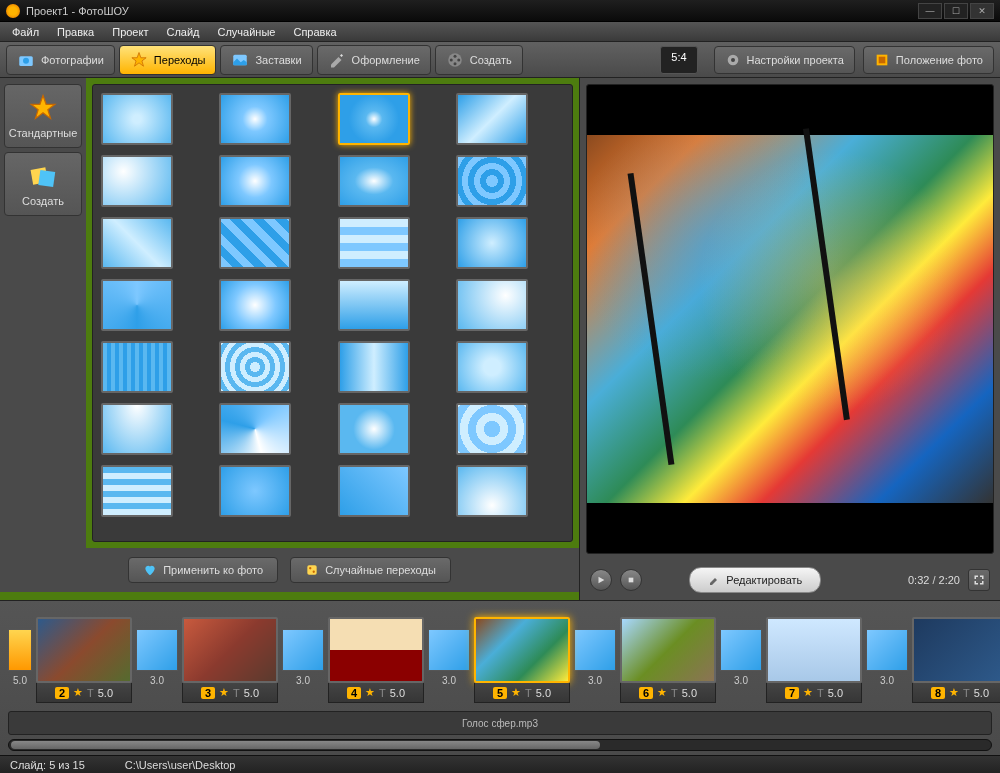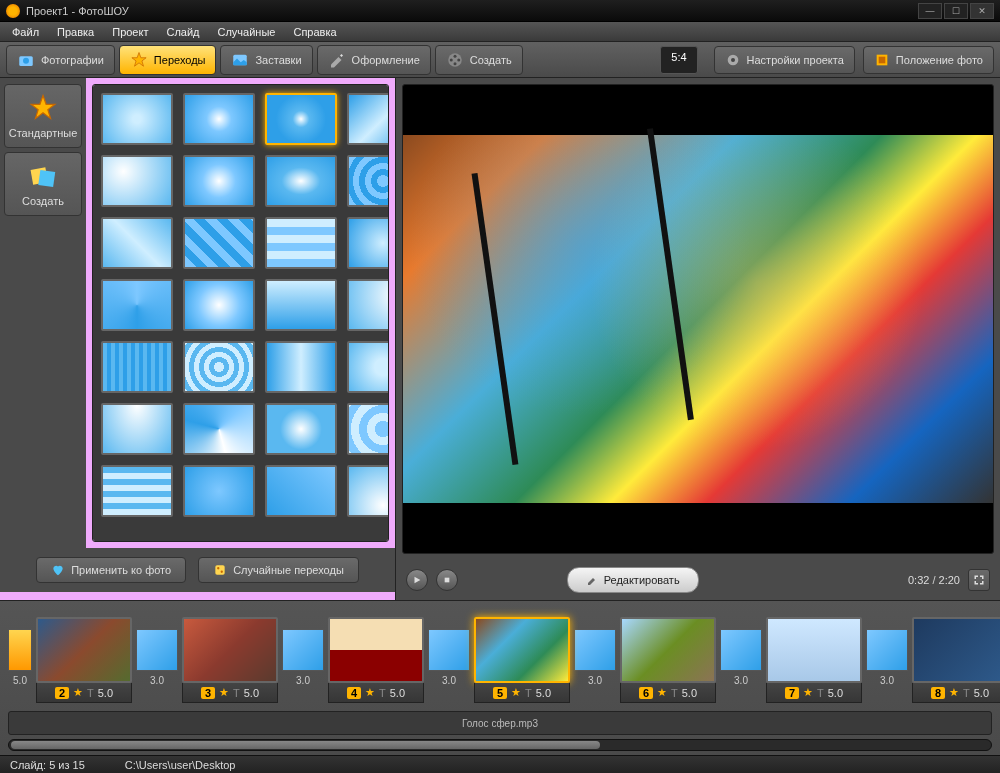--- a/index.html
+++ b/index.html
@@ -14,21 +14,21 @@
 .menubar span{padding:2px 8px;color:#eee;cursor:pointer}
 .toolbar{height:36px;background:linear-gradient(#616161,#4a4a4a);display:flex;align-items:center;padding:0 6px;border-bottom:1px solid #222}
 .tab{height:30px;display:flex;align-items:center;padding:0 10px;gap:6px;background:linear-gradient(#6a6a6a,#555);border:1px solid #333;border-radius:4px;margin-right:4px;cursor:pointer}
 .tab.active{background:linear-gradient(#ffe27a,#ffb400);color:#000}
 .tab.active span{color:#000}
 .tab .ticon{width:18px;height:18px}
 .rightbtns{margin-left:auto;display:flex;gap:8px;}
 .aspect{background:#222;border:1px solid #555;padding:4px 10px;border-radius:3px;color:#fff}
 .rbtn{height:28px;display:flex;align-items:center;gap:6px;padding:0 10px;background:linear-gradient(#6a6a6a,#555);border:1px solid #333;border-radius:4px;cursor:pointer}
 .main{display:flex;height:522px;background:#4a4a4a}
-.leftpanel{width:396px;display:flex;flex-direction:column;background:#f0abfc;border-right:1px solid #222}
+.leftpanel{width:580px;display:flex;flex-direction:column;background:#4d7c0f;border-right:1px solid #222}
 .catrow{display:flex;height:470px}
 .categories{width:86px;background:#4a4a4a;display:flex;flex-direction:column;align-items:center;padding:6px 4px;gap:4px}
 .catbtn{width:78px;height:64px;background:linear-gradient(#666,#555);border:1px solid #333;border-radius:4px;display:flex;flex-direction:column;align-items:center;justify-content:center;gap:4px;cursor:pointer}
 .catbtn.active{background:linear-gradient(#ffe27a,#ffb400)}
 .catbtn.active span{color:#000}
 .catbtn .cicon{width:30px;height:30px}
 .thumbwrap{flex:1;background:#3a3a3a;border:1px solid #222;margin:6px;border-radius:3px;overflow:auto;padding:8px}
 .thumbgrid{display:grid;grid-template-columns:repeat(4,1fr);gap:10px}
 .thumb{width:72px;height:52px;border:2px solid #666;border-radius:2px;cursor:pointer;background:linear-gradient(135deg,#7ec8ff,#2e9fe8)}
 .thumb.sel{border-color:#ffb400;box-shadow:0 0 6px #ffb400}

